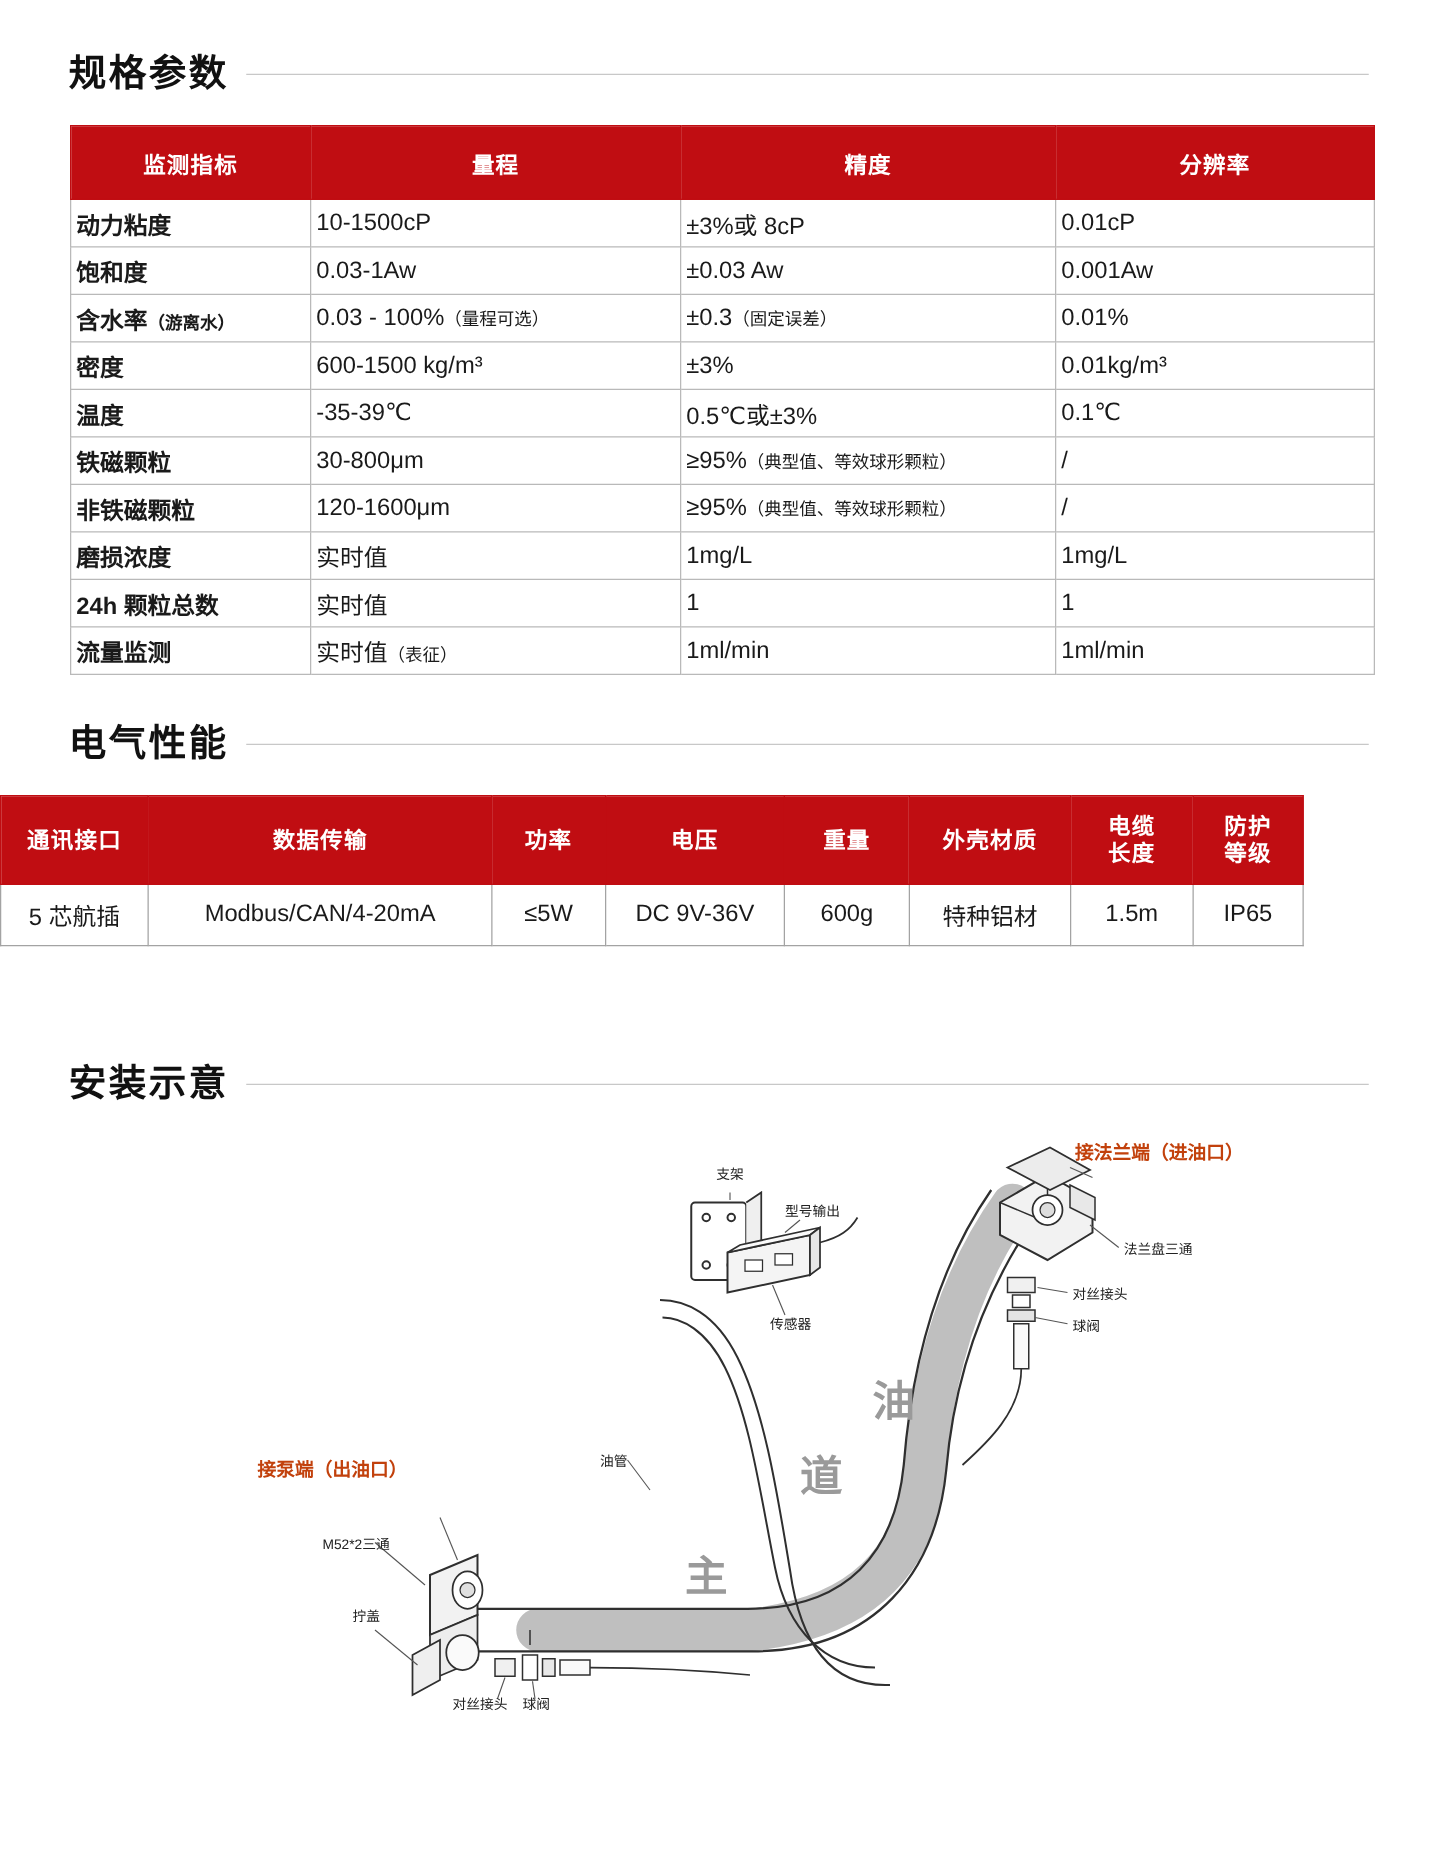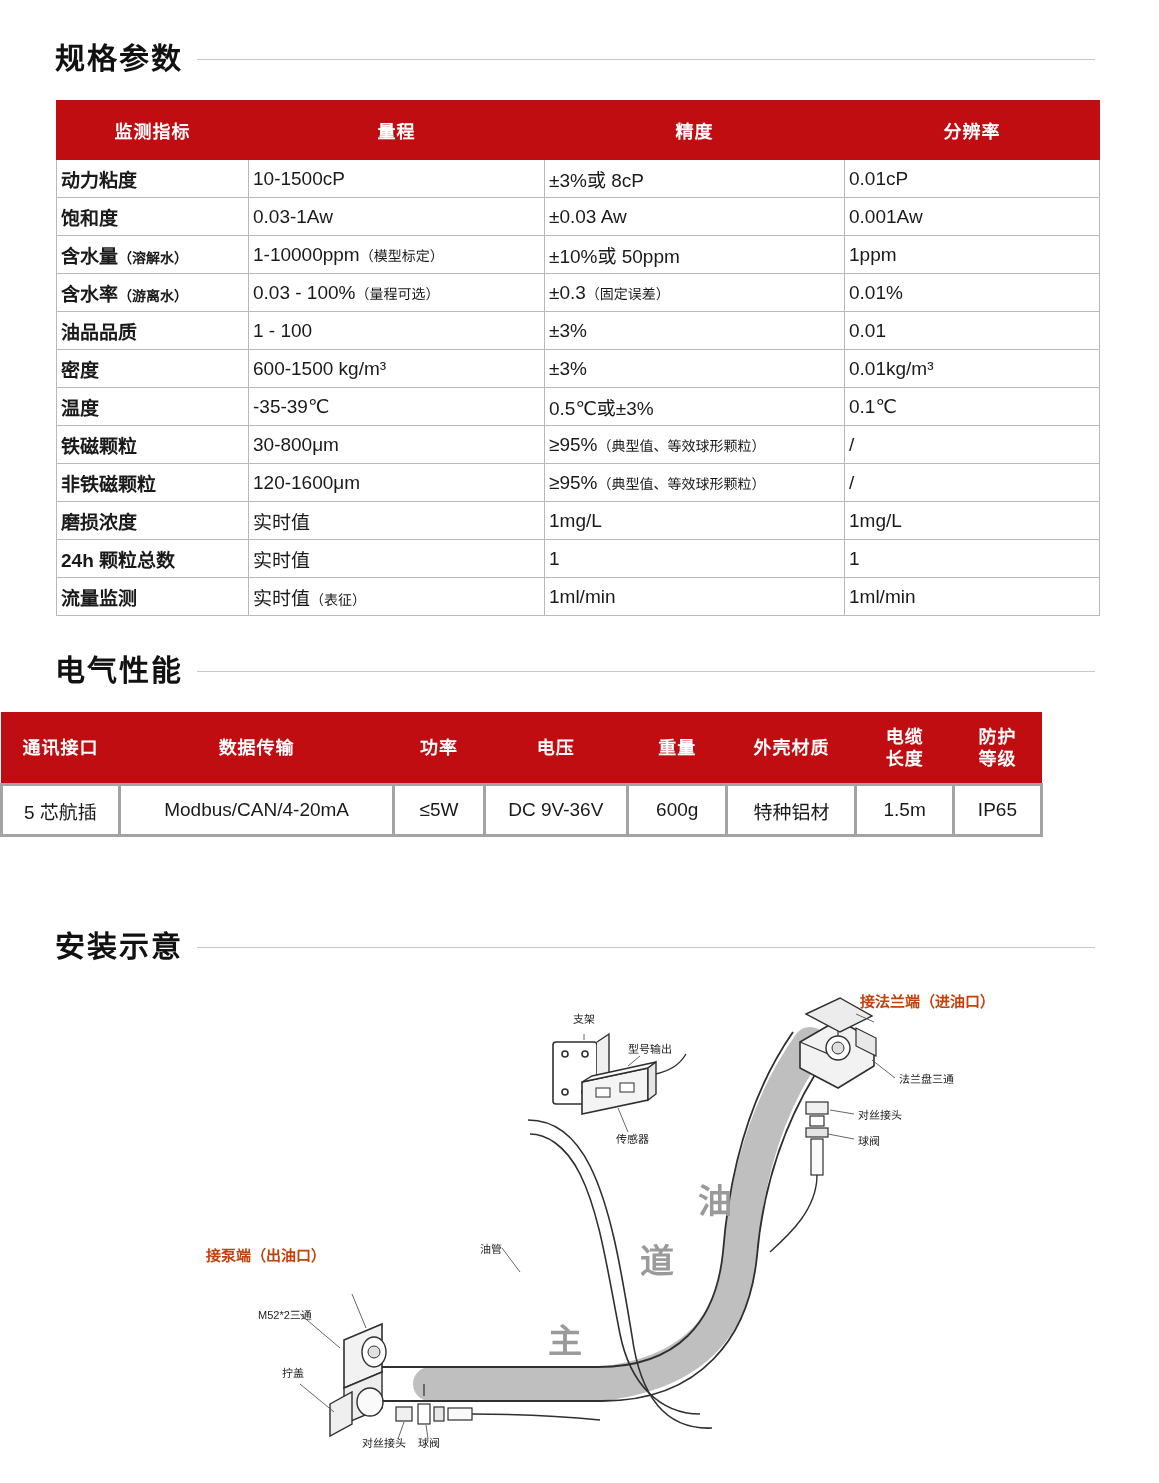--- a/index.html
+++ b/index.html
@@ -88,21 +88,21 @@
     color: #fff;
     font-size: 18px;
     font-weight: bold;
     letter-spacing: 1px;
     height: 68px;
     border: 1px solid #c00d12;
     text-align: center;
     line-height: 1.25;
   }
   .elec-table td {
-    border: 3px solid #a3a3a3;
+    border: 1px solid #a3a3a3;
     height: 46px;
     font-size: 19px;
     text-align: center;
     background: #fff;
   }
 
   .gap-a { height: 34px; }
   .gap-b { height: 30px; }
   .gap-c { height: 40px; }
 
@@ -168,36 +168,24 @@
       <td><span>±3%或 8cP</span><span class="sm"></span></td>
       <td>0.01cP</td>
     </tr>
     <tr>
       <td class="label"><span>饱和度</span><span class="sm"></span></td>
       <td><span>0.03-1Aw</span><span class="sm"></span></td>
       <td><span>±0.03 Aw</span><span class="sm"></span></td>
       <td>0.001Aw</td>
     </tr>
     <tr>
-      <td class="label"><span>含水量</span><span class="sm">（溶解水）</span></td>
-      <td><span>1-10000ppm</span><span class="sm">（模型标定）</span></td>
-      <td><span>±10%或 50ppm</span><span class="sm"></span></td>
-      <td>1ppm</td>
-    </tr>
-    <tr>
       <td class="label"><span>含水率</span><span class="sm">（游离水）</span></td>
       <td><span>0.03 - 100%</span><span class="sm">（量程可选）</span></td>
       <td><span>±0.3</span><span class="sm">（固定误差）</span></td>
       <td>0.01%</td>
-    </tr>
-    <tr>
-      <td class="label"><span>油品品质</span><span class="sm"></span></td>
-      <td><span>1 - 100</span><span class="sm"></span></td>
-      <td><span>±3%</span><span class="sm"></span></td>
-      <td>0.01</td>
     </tr>
     <tr>
       <td class="label"><span>密度</span><span class="sm"></span></td>
       <td><span>600-1500 kg/m³</span><span class="sm"></span></td>
       <td><span>±3%</span><span class="sm"></span></td>
       <td>0.01kg/m³</td>
     </tr>
     <tr>
       <td class="label"><span>温度</span><span class="sm"></span></td>
       <td><span>-35-39℃</span><span class="sm"></span></td>

